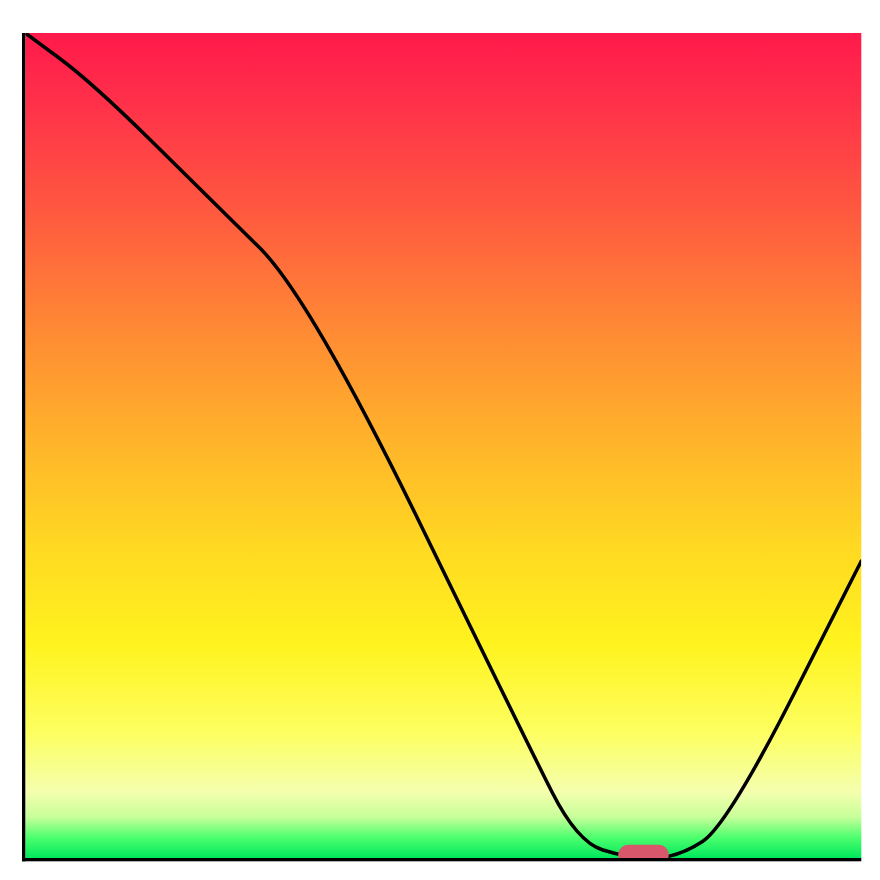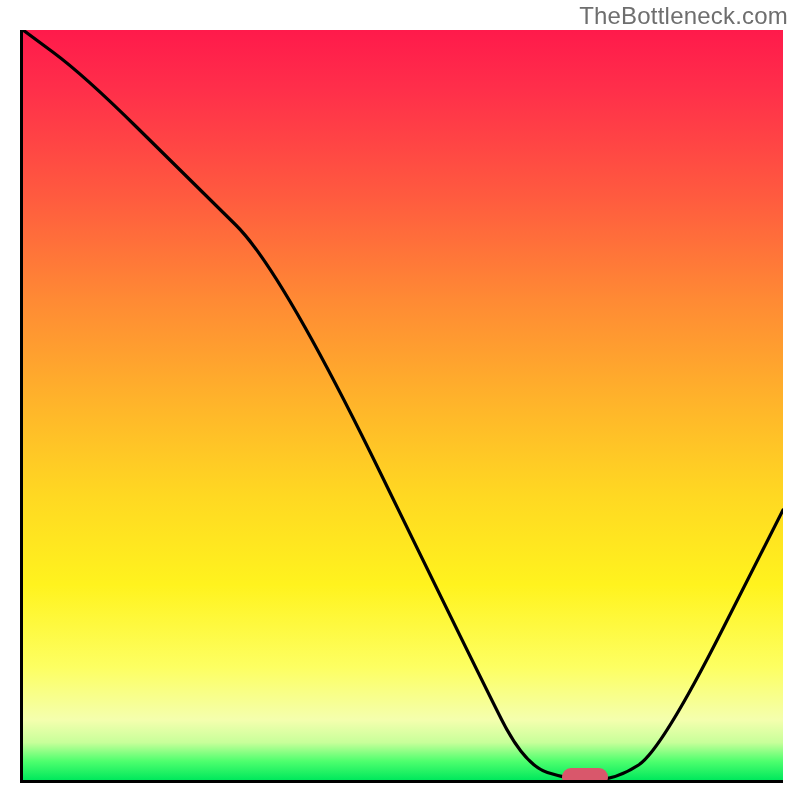--- a/index.html
+++ b/index.html
@@ -62,21 +62,20 @@
     width: 46px;
     height: 18px;
     background: #d9576b;
     border-radius: 10px;
   }
 </style>
 </head>
 <body>
 
 <div class="container">
-  <div class="watermark">TheBottleneck.com</div>
 
   <div class="plot-area">
     <svg class="curve" viewBox="0 0 760 750" preserveAspectRatio="none">
       <path fill="none" stroke="#000" stroke-width="3.2" stroke-linejoin="round" stroke-linecap="round" d="M 0 0 Q 0 0 30.400000000000002 22.5 Q 60.800000000000004 45 114 97.5 Q 167.2 150 212.8 194.99999999999997 Q 258.40000000000003 239.99999999999994 357.20000000000005 442.5 Q 456 645 478.8 690 Q 501.6 735 524.4 742.5 Q 547.1999999999999 750 570 750 Q 592.8000000000001 750 615.6 735 Q 638.4 720 699.2 600 T 760 480"></path>
     </svg>
     <div class="marker" style="left: 539.4px; top: 738px;"></div>
   </div>
 </div>
 
 </body></html>

